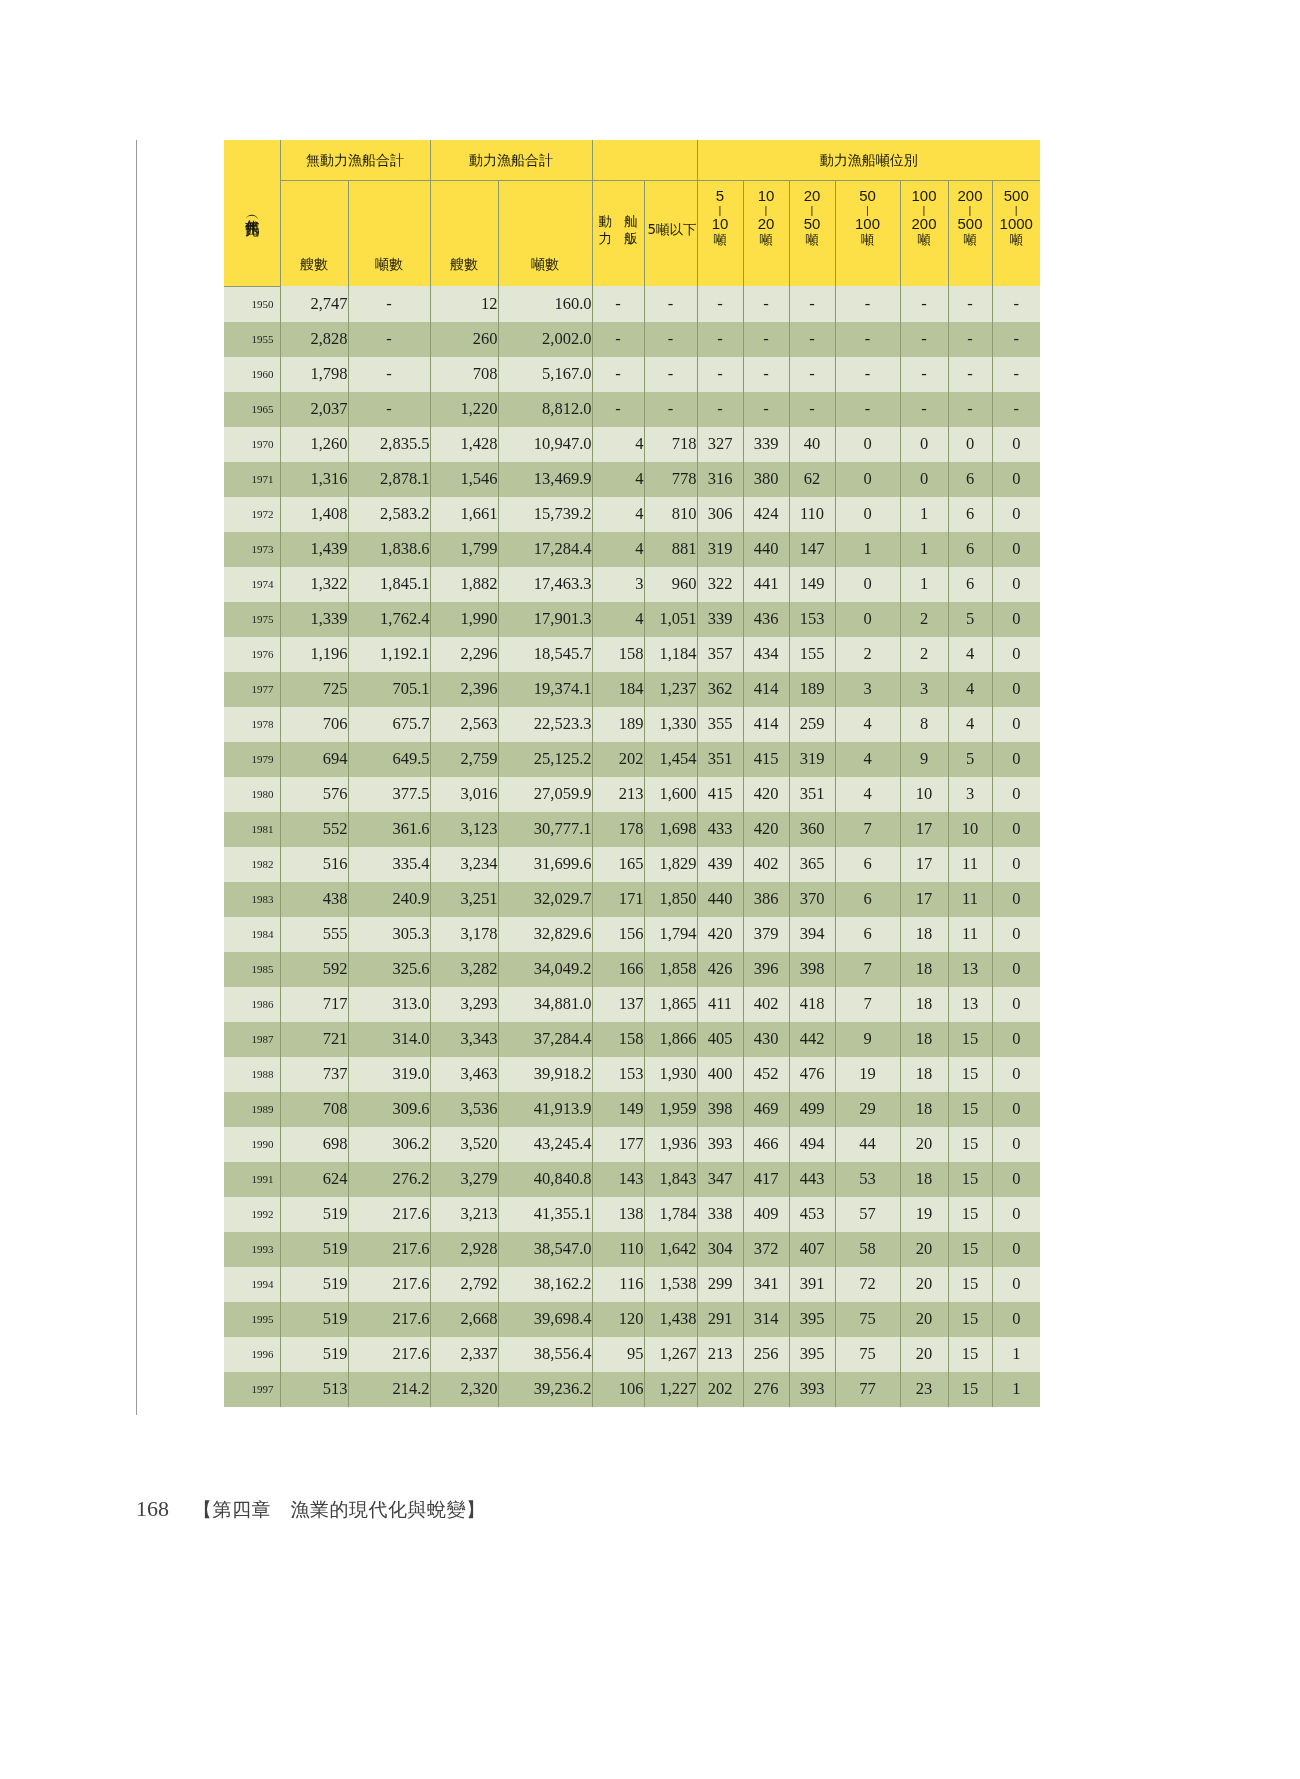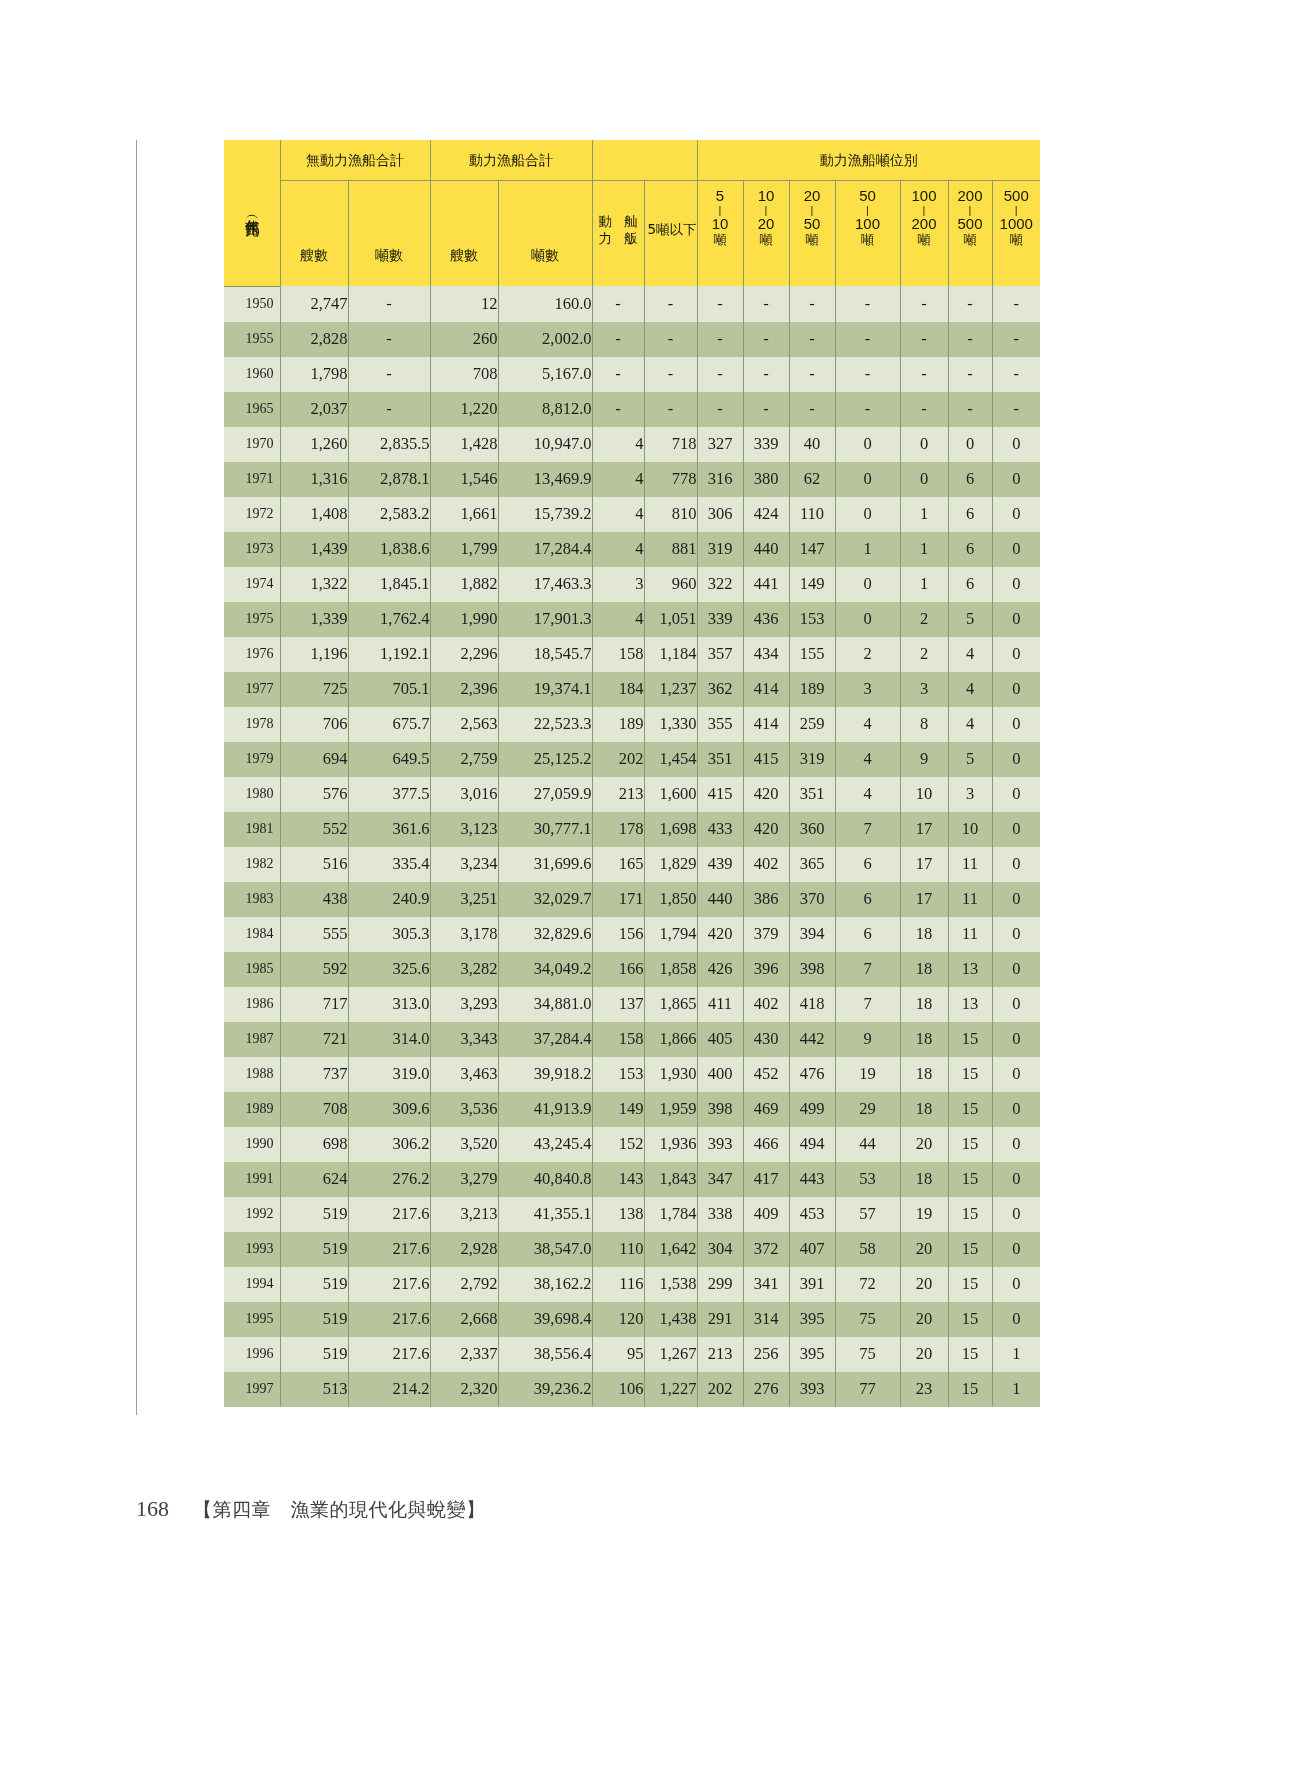--- a/index.html
+++ b/index.html
@@ -108,38 +108,38 @@
     box-sizing: border-box;
     font-size: 13.5px;
     line-height: 1.2;
     font-family: "DejaVu Sans", sans-serif;
   }
   .bottomlab {
     display: flex;
     align-items: flex-end;
     justify-content: center;
     height: 100%;
-    padding-bottom: 22px;
+    padding-bottom: 12px;
     box-sizing: border-box;
     font-size: 14px;
-    font-family: Liberation Sans, sans-serif;
+    font-family: Liberation Mono, monospace;
   }
 
   
   tbody td {
     height: 35px;
     font-size: 16.5px;
     text-align: right;
     padding-right: 7px;
     white-space: nowrap;
   }
   tbody td.yr {
     text-align: right;
     padding-right: 6px;
-    font-size: 14px;
+    font-size: 11px;
   }
   tbody td.ctr { text-align: center; padding-right: 0; }
   tbody tr.odd td  { background: #e2e7d5; }
   tbody tr.even td { background: #b8c49c; }
 
   
   col.c-year  { width: 56px; }
   col.c-w1    { width: 68px; }
   col.c-w2    { width: 82px; }
   col.c-w3    { width: 68px; }
@@ -674,21 +674,21 @@
           <td class="ctr">18</td>
           <td class="ctr">15</td>
           <td class="ctr">0</td>
         </tr>
         <tr class="odd">
           <td class="yr">1990</td>
           <td>698</td>
           <td>306.2</td>
           <td>3,520</td>
           <td>43,245.4</td>
-          <td>152</td>
+          <td>177</td>
           <td>1,936</td>
           <td class="ctr">393</td>
           <td class="ctr">466</td>
           <td class="ctr">494</td>
           <td class="ctr">44</td>
           <td class="ctr">20</td>
           <td class="ctr">15</td>
           <td class="ctr">0</td>
         </tr>
         <tr class="even">

